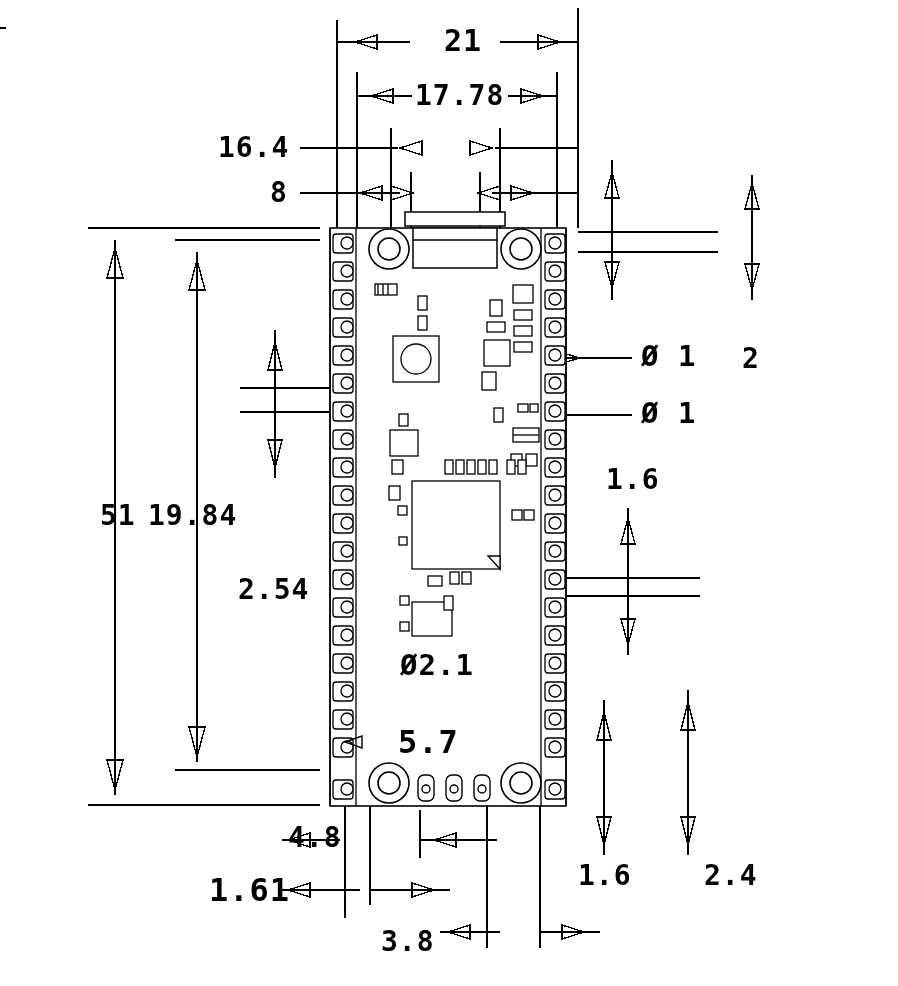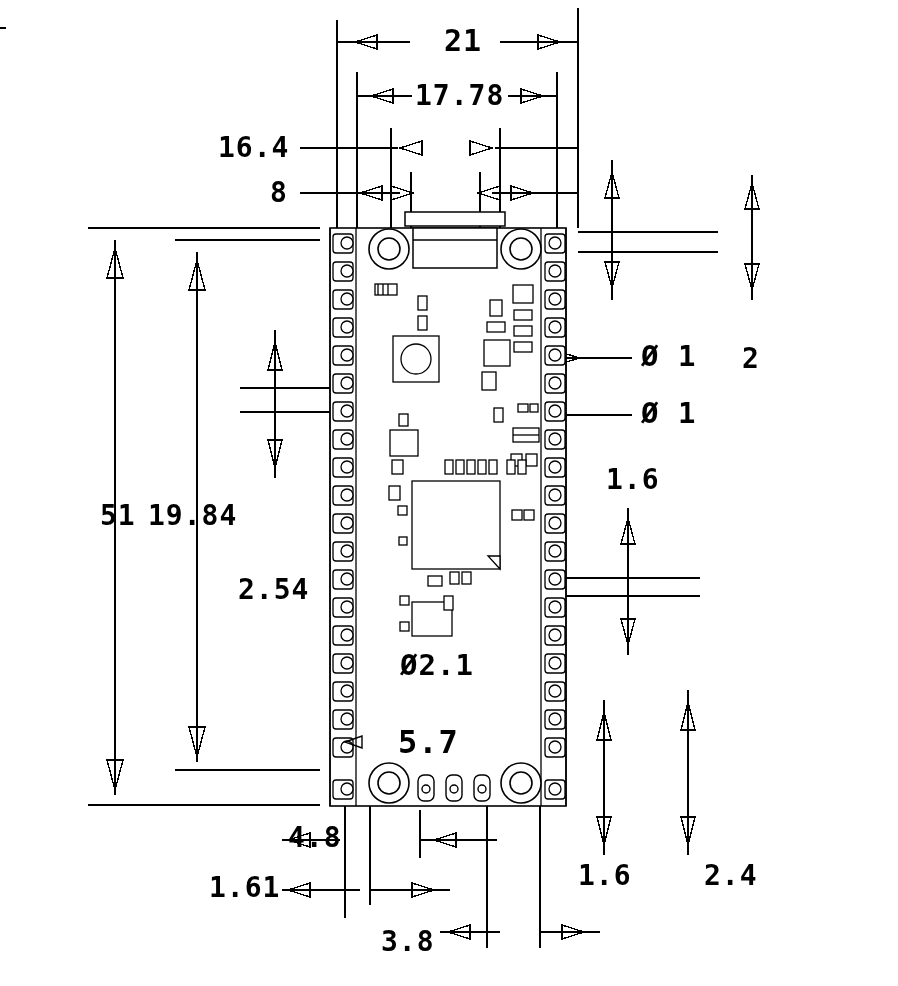--- a/index.html
+++ b/index.html
@@ -407,18 +407,18 @@
 <div class="dimtext" style="left:742px;top:345px;font-size:28px;">2</div>
 <div class="dimtext" style="left:641px;top:342px;font-size:29px;">Ø 1</div>
 <div class="dimtext" style="left:641px;top:399px;font-size:29px;">Ø 1</div>
 <div class="dimtext" style="left:606px;top:466px;font-size:28px;">1.6</div>
 <div class="dimtext" style="left:100px;top:502px;font-size:28px;">51</div>
 <div class="dimtext" style="left:148px;top:502px;font-size:28px;">19.84</div>
 <div class="dimtext" style="left:238px;top:576px;font-size:28px;">2.54</div>
 <div class="dimtext" style="left:400px;top:651px;font-size:29px;">Ø2.1</div>
 <div class="dimtext" style="left:398px;top:726px;font-size:32px;">5.7</div>
 <div class="dimtext" style="left:240px;top:824px;font-size:28px;margin-left:48px;">4.8</div>
-<div class="dimtext" style="left:209px;top:874px;font-size:28px;">1.61</div>
+<div class="dimtext" style="left:209px;top:874px;font-size:32px;">1.61</div>
 <div class="dimtext" style="left:381px;top:916px;font-size:28px;margin-top:12px;">3.8</div>
 <div class="dimtext" style="left:578px;top:862px;font-size:28px;">1.6</div>
 <div class="dimtext" style="left:664px;top:862px;font-size:28px;margin-left:40px;">2.4</div>
 
 </div>
 
 </body></html>

